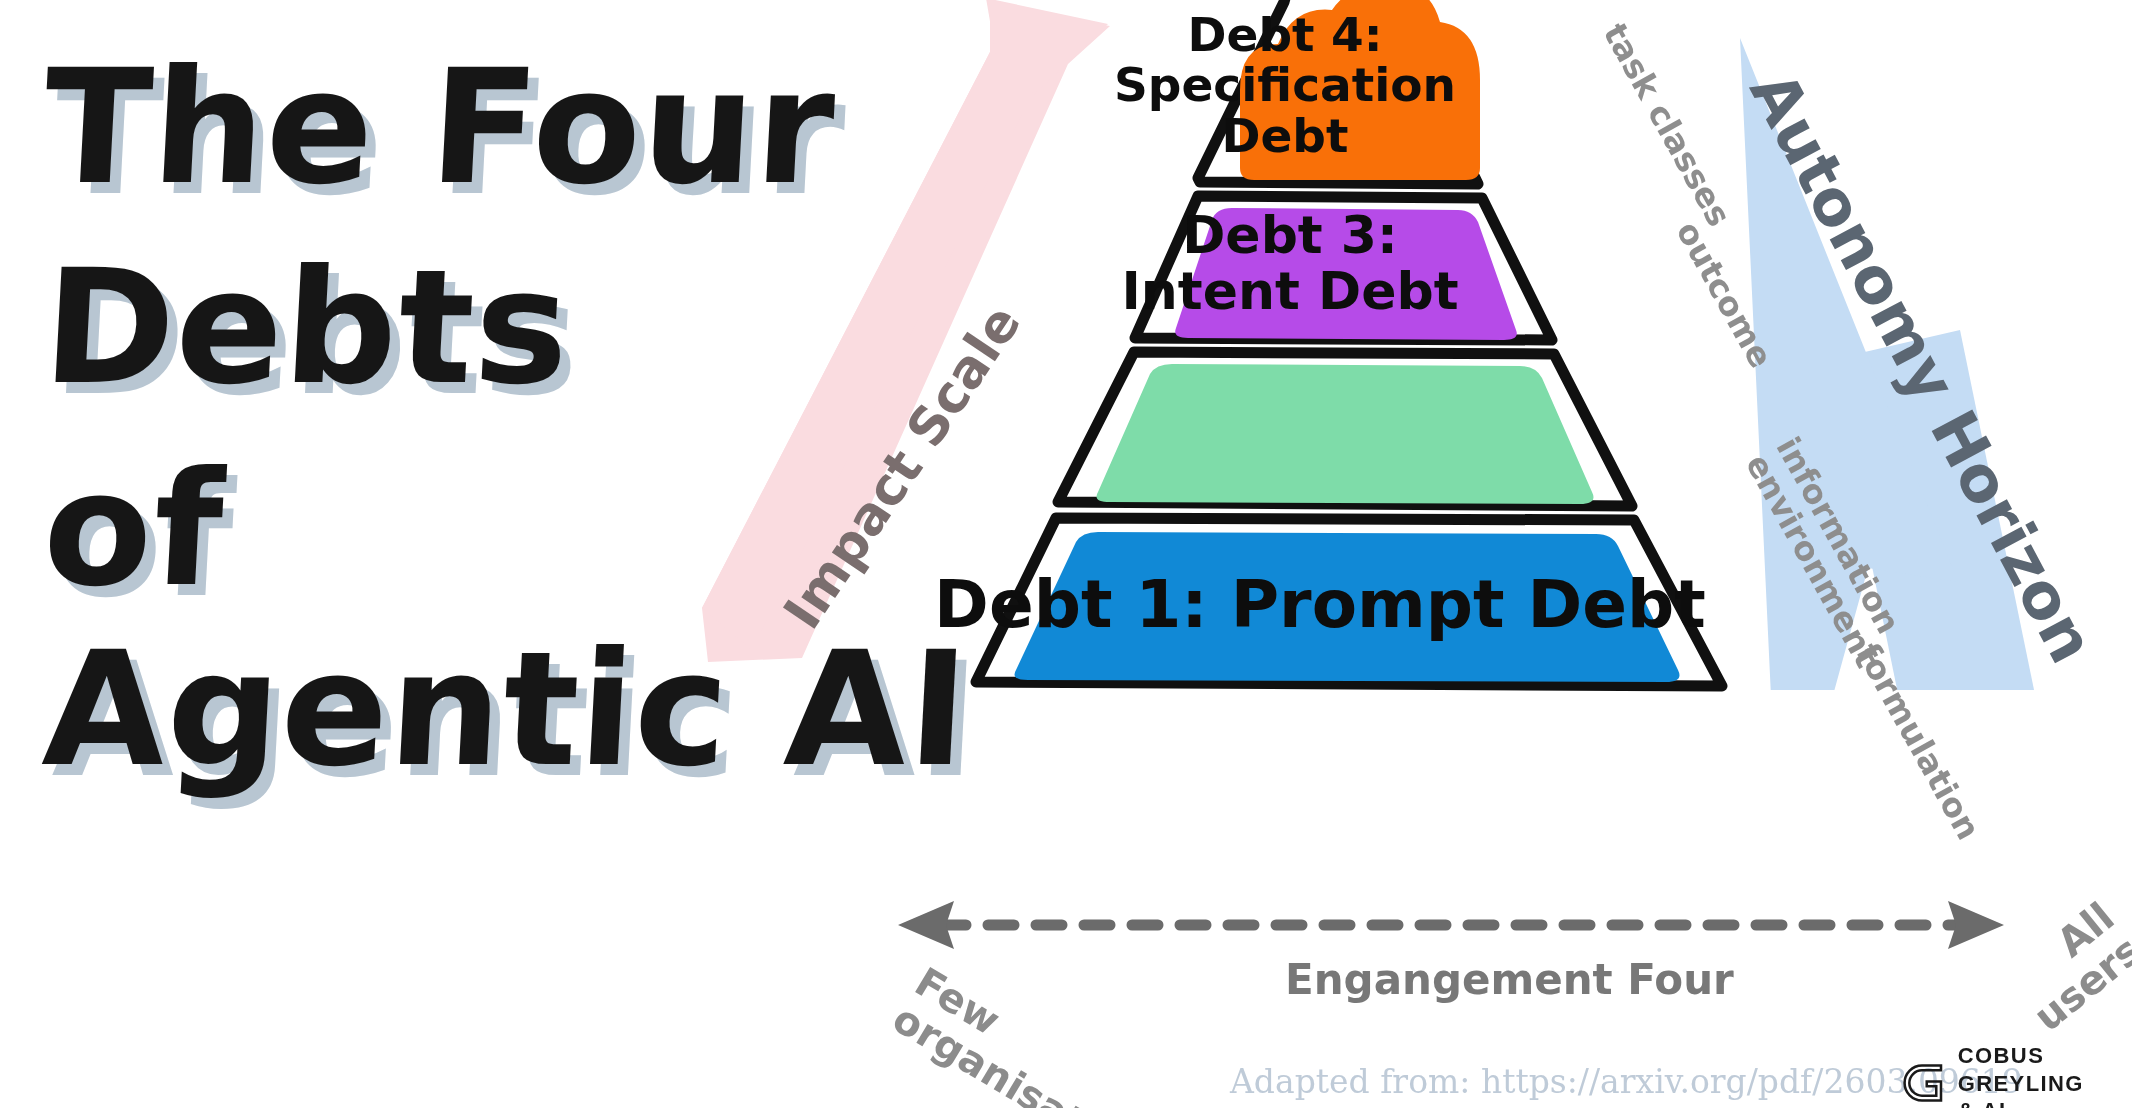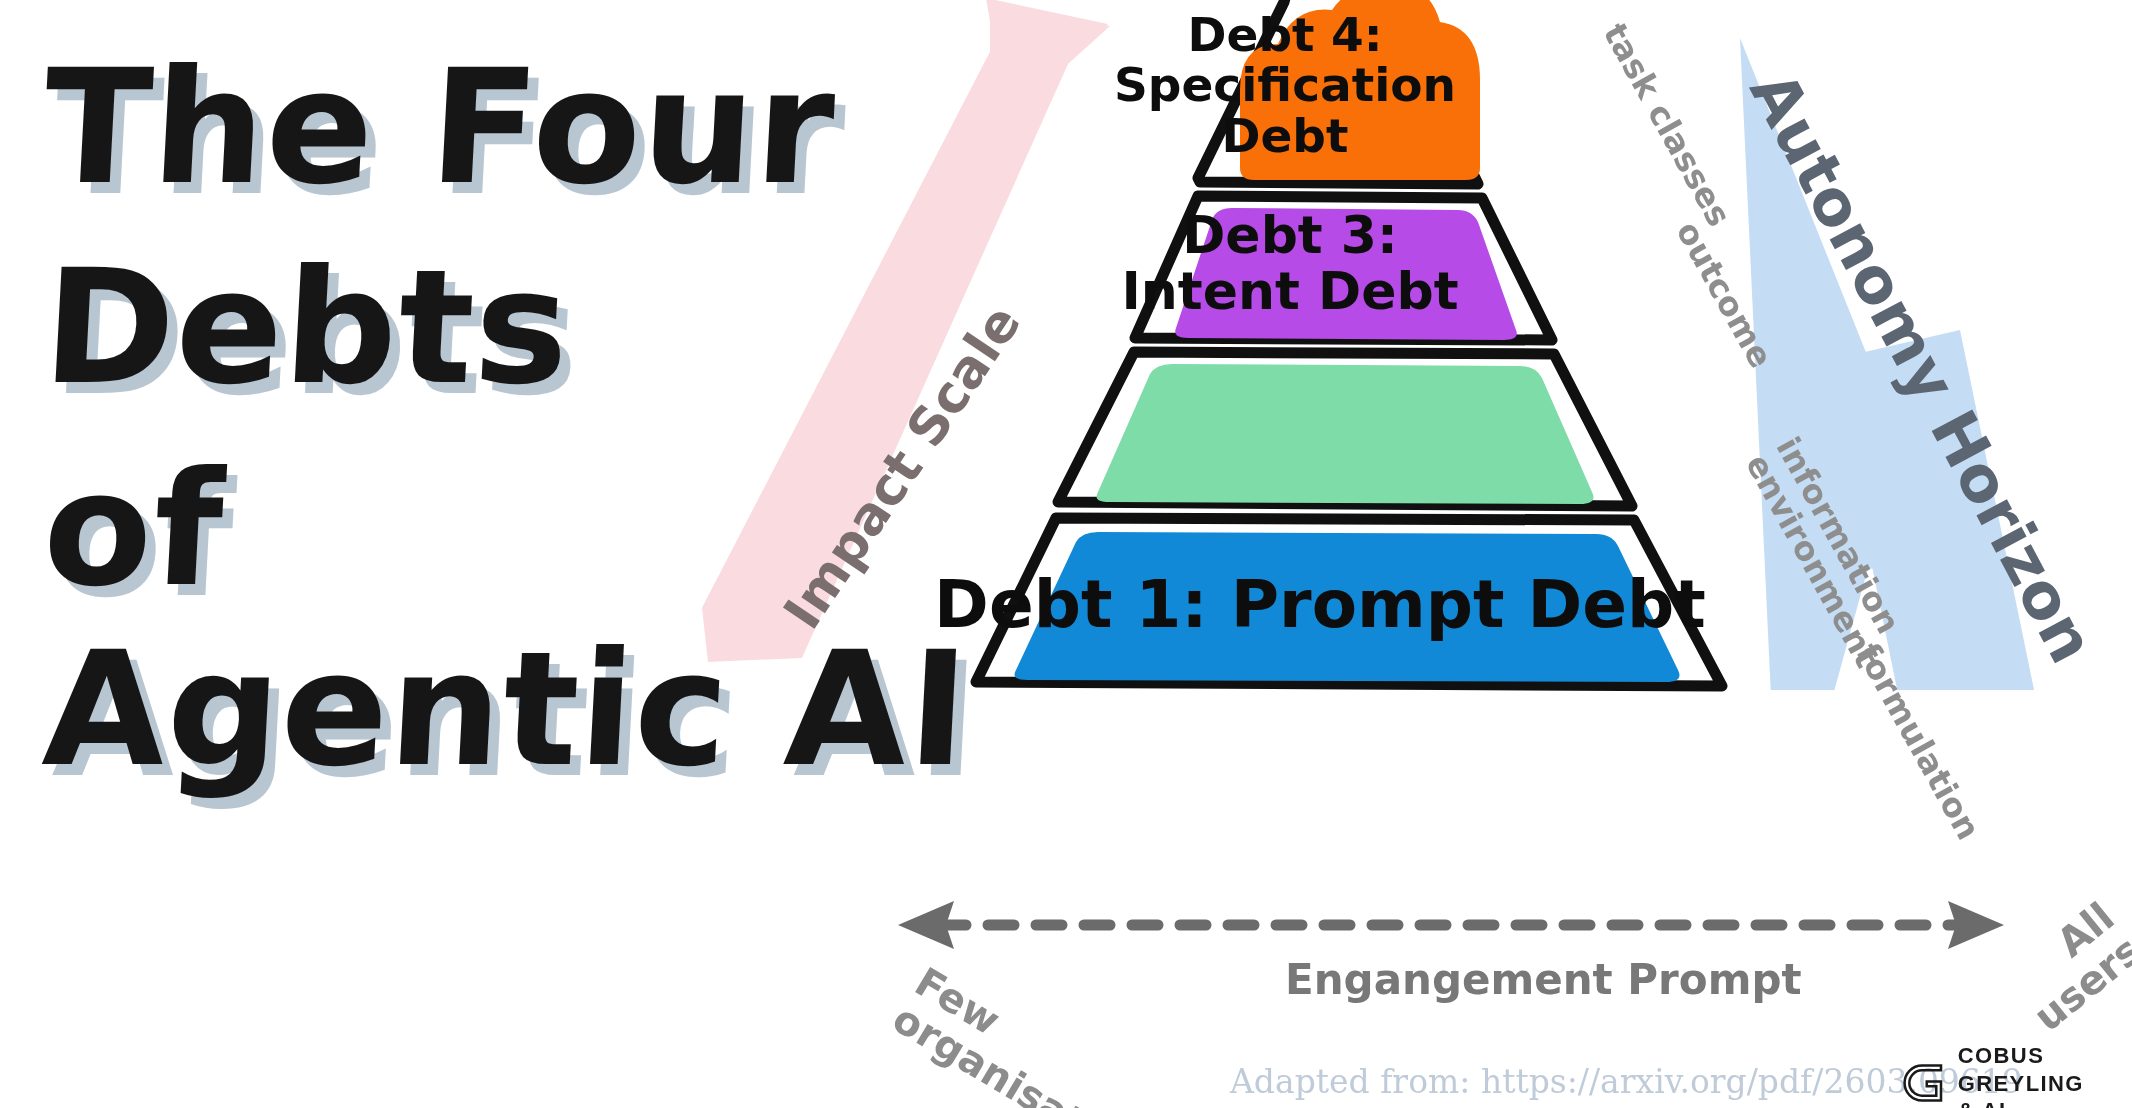--- a/index.html
+++ b/index.html
@@ -278,21 +278,21 @@
   <div class="edge-label" id="lbl-formulation">formulation</div>
 
   <svg id="axis" width="1140" height="60" viewBox="0 0 1140 60">
     <line x1="60" y1="30" x2="1082" y2="30" stroke="#6b6b6b" stroke-width="11" stroke-dasharray="26 22" stroke-linecap="round"></line>
     <polygon points="18,30 74,6 66,30 74,54" fill="#6b6b6b"></polygon>
     <polygon points="1124,30 1068,6 1076,30 1068,54" fill="#6b6b6b"></polygon>
   </svg>
   <div class="axis-end-label" id="lbl-few-orgs">Few
 organisations</div>
   <div class="axis-end-label" id="lbl-all-users">All users</div>
-  <div id="lbl-engagement">Engangement Prompt</div>
+  <div id="lbl-engagement">Engangement Four</div>
 
   <div id="source-credit">Adapted from: https://arxiv.org/pdf/2603.09619</div>
 
   <div id="logo">
     <svg width="54" height="56" viewBox="0 0 54 56">
       <path d="M48 6 H24 A22 22 0 1 0 24 50 H48 V26 H30 V32 H42 V44 H24 A16 16 0 1 1 24 12 H48 Z" fill="none" stroke="#1a1a1a" stroke-width="3.2" stroke-linejoin="miter"></path>
     </svg>
     <div id="logo-text">COBUS GREYLING
 &amp; AI</div>
   </div>

